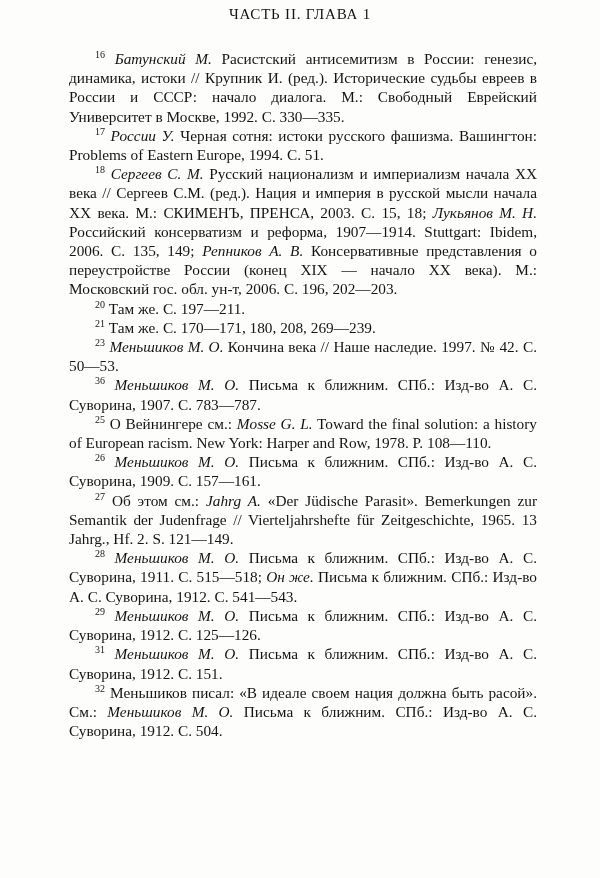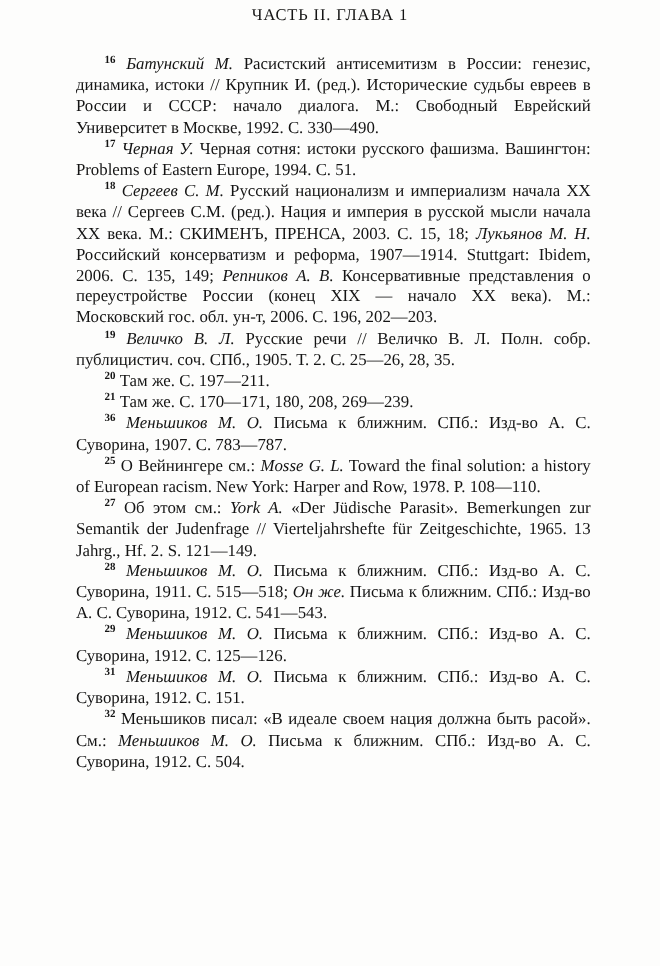--- a/index.html
+++ b/index.html
@@ -42,21 +42,20 @@
   p.footnote {
     margin: 0;
     padding: 0;
     text-indent: 26px;
   }
   p.footnote sup.fn-num {
     font-size: 10px;
     line-height: 0;
     vertical-align: super;
     letter-spacing: 0;
-    font-weight: bold;
   }
   p.footnote em {
     font-style: italic;
   }
   .page-number {
     position: absolute;
     top: 880px;
     left: 0;
     width: 100%;
     text-align: center;
@@ -64,29 +63,30 @@
     letter-spacing: 1px;
   }
 </style>
 </head>
 <body>
 
 <div class="page">
   <div class="running-header">ЧАСТЬ II. ГЛАВА 1</div>
 
   <div class="text-block">
-      <p class="footnote"><sup class="fn-num">16</sup> <em>Батунский М.</em><span> Расистский антисемитизм в России: генезис, динамика, истоки // Крупник И. (ред.). Исторические судьбы евреев в России и СССР: начало диалога. М.: Свободный Еврейский Университет в Москве, 1992. С. 330—490.</span></p>
-      <p class="footnote"><sup class="fn-num">17</sup> <em>Черная У.</em><span> Черная сотня: истоки русского фашизма. Вашингтон: Problems of Eastern Europe, 1994. С. 51.</span></p>
+      <p class="footnote"><sup class="fn-num">16</sup> <em>Батунский М.</em><span> Расистский антисемитизм в России: генезис, динамика, истоки // Крупник И. (ред.). Исторические судьбы евреев в России и СССР: начало диалога. М.: Свободный Еврейский Университет в Москве, 1992. С. 330—335.</span></p>
+      <p class="footnote"><sup class="fn-num">17</sup> <em>России У.</em><span> Черная сотня: истоки русского фашизма. Вашингтон: Problems of Eastern Europe, 1994. С. 51.</span></p>
       <p class="footnote"><sup class="fn-num">18</sup> <em>Сергеев С. М.</em><span> Русский национализм и империализм начала XX века // Сергеев С.М. (ред.). Нация и империя в русской мысли начала XX века. М.: СКИМЕНЪ, ПРЕНСА, 2003. С. 15, 18; </span><em>Лукьянов М. Н.</em><span> Российский консерватизм и реформа, 1907—1914. Stuttgart: Ibidem, 2006. С. 135, 149; </span><em>Репников А. В.</em><span> Консервативные представления о переустройстве России (конец XIX — начало XX века). М.: Московский гос. обл. ун-т, 2006. С. 196, 202—203.</span></p>
-      <p class="footnote"><sup class="fn-num">19</sup> <em>Величко В. Л.</em><span> Русские речи // Величко В. Л. Полн. собр. публицистич. соч. СПб., 1905. Т. 2. С. 25—26, 28, 35.</span></p>
       <p class="footnote"><sup class="fn-num">20</sup> <span>Там же. С. 197—211.</span></p>
       <p class="footnote"><sup class="fn-num">21</sup> <span>Там же. С. 170—171, 180, 208, 269—239.</span></p>
+      <p class="footnote"><sup class="fn-num">23</sup> <em>Меньшиков М. О.</em><span> Кончина века // Наше наследие. 1997. № 42. С. 50—53.</span></p>
       <p class="footnote"><sup class="fn-num">36</sup> <em>Меньшиков М. О.</em><span> Письма к ближним. СПб.: Изд-во А. С. Суворина, 1907. С. 783—787.</span></p>
       <p class="footnote"><sup class="fn-num">25</sup> <span>О Вейнингере см.: </span><em>Mosse G. L.</em><span> Toward the final solution: a history of European racism. New York: Harper and Row, 1978. P. 108—110.</span></p>
-      <p class="footnote"><sup class="fn-num">27</sup> <span>Об этом см.: </span><em>York A.</em><span> «Der Jüdische Parasit». Bemerkungen zur Semantik der Judenfrage // Vierteljahrshefte für Zeitgeschichte, 1965. 13 Jahrg., Hf. 2. S. 121—149.</span></p>
+      <p class="footnote"><sup class="fn-num">26</sup> <em>Меньшиков М. О.</em><span> Письма к ближним. СПб.: Изд-во А. С. Суворина, 1909. С. 157—161.</span></p>
+      <p class="footnote"><sup class="fn-num">27</sup> <span>Об этом см.: </span><em>Jahrg A.</em><span> «Der Jüdische Parasit». Bemerkungen zur Semantik der Judenfrage // Vierteljahrshefte für Zeitgeschichte, 1965. 13 Jahrg., Hf. 2. S. 121—149.</span></p>
       <p class="footnote"><sup class="fn-num">28</sup> <em>Меньшиков М. О.</em><span> Письма к ближним. СПб.: Изд-во А. С. Суворина, 1911. С. 515—518; </span><em>Он же.</em><span> Письма к ближним. СПб.: Изд-во А. С. Суворина, 1912. С. 541—543.</span></p>
       <p class="footnote"><sup class="fn-num">29</sup> <em>Меньшиков М. О.</em><span> Письма к ближним. СПб.: Изд-во А. С. Суворина, 1912. С. 125—126.</span></p>
       <p class="footnote"><sup class="fn-num">31</sup> <em>Меньшиков М. О.</em><span> Письма к ближним. СПб.: Изд-во А. С. Суворина, 1912. С. 151.</span></p>
       <p class="footnote"><sup class="fn-num">32</sup> <span>Меньшиков писал: «В идеале своем нация должна быть расой». См.: </span><em>Меньшиков М. О.</em><span> Письма к ближним. СПб.: Изд-во А. С. Суворина, 1912. С. 504.</span></p>
     </div>
 
   <div class="page-number">473</div>
 </div>
 
 </body></html>

